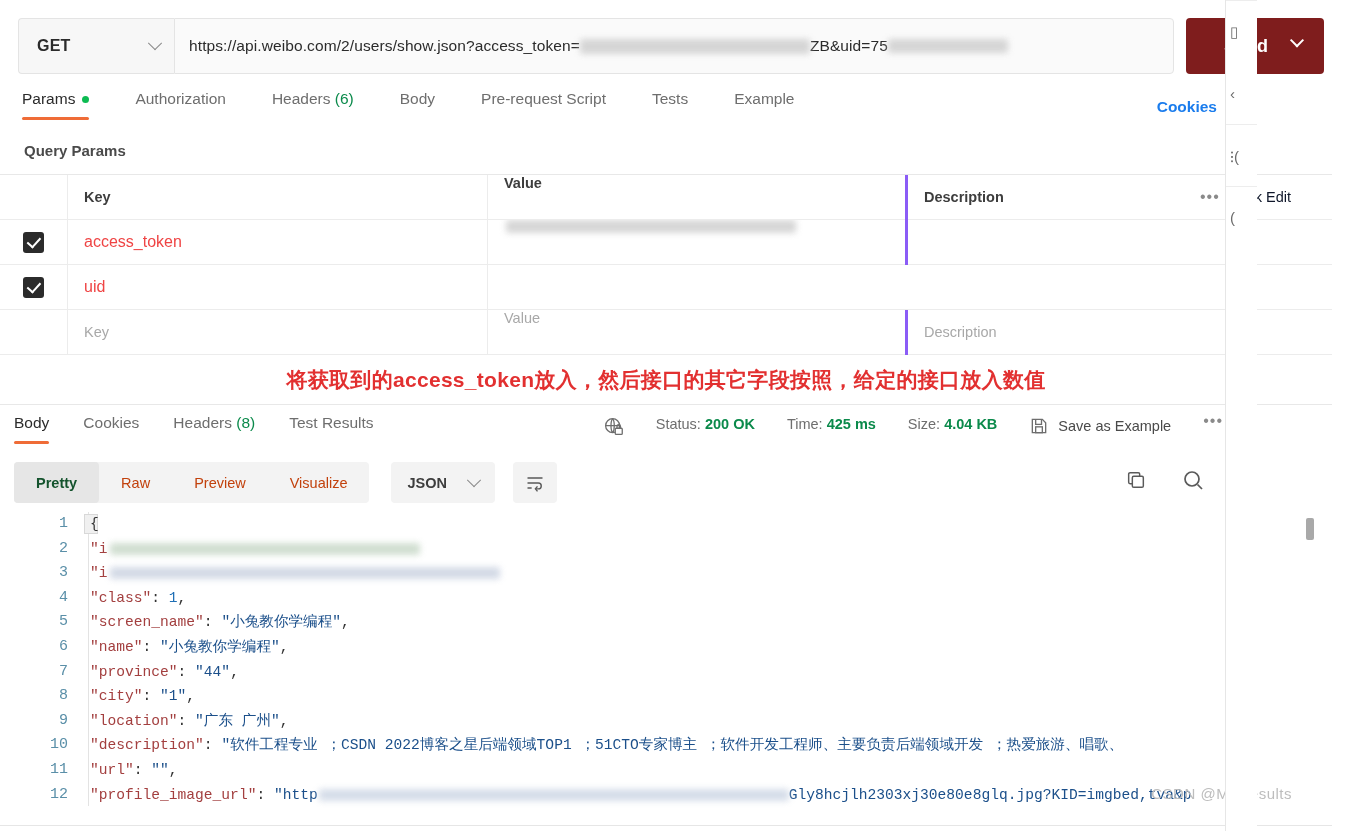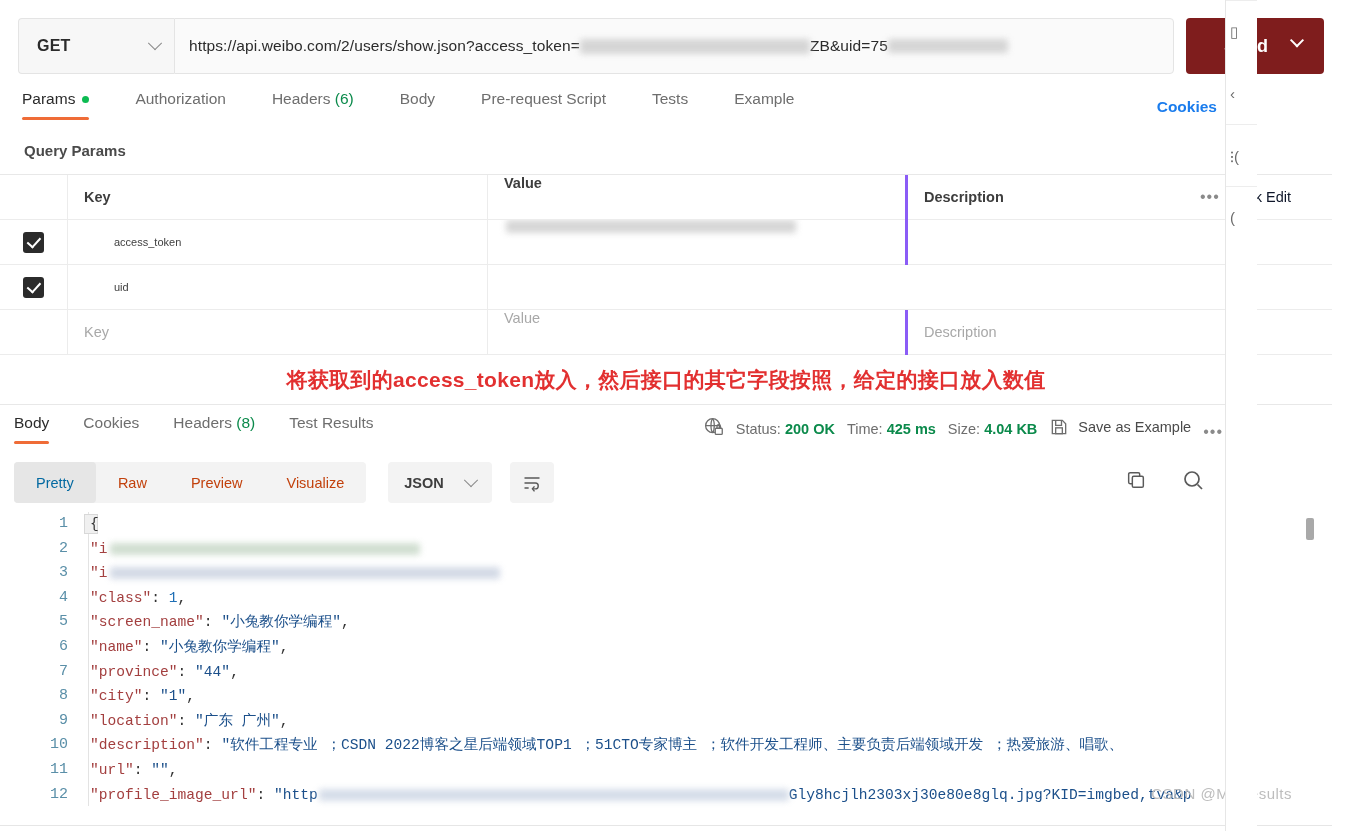--- a/index.html
+++ b/index.html
@@ -63,44 +63,44 @@
   .qp-title { position:absolute; top:142px; left:24px; font-size:15px; color:#4a4a4a; font-weight:600;}
   .ptable { position:absolute; top:174px; left:0; width:1332px; border-top:1px solid #e8e8e8;}
   .prow { display:flex; height:45px; border-bottom:1px solid #ececec; align-items:center; }
   .prow.head { background:#fff; }
   .c-chk { width:68px; display:flex; align-items:center; justify-content:center; border-right:1px solid #ececec; height:45px;}
   .c-key { width:420px; padding-left:16px; border-right:1px solid #ececec; height:45px; display:flex; align-items:center; overflow:hidden;}
   .c-val { width:420px; padding-left:16px; border-right:3px solid #8b5cf6; height:45px; display:flex; align-items:flex-start; overflow:hidden;}
   .c-desc{ flex:1; padding-left:16px; height:45px; display:flex; align-items:center; }
   .c-bulk{ width:140px; display:flex; align-items:center; gap:14px; justify-content:flex-start; padding-left:8px; height:45px;}
   .hcell { font-size:14.5px; color:#3d3d3d; font-weight:600; }
-  .cell { font-size:11px; color:#404040;margin-left:30px; }
+  .cell { font-size:16px; color:#ef4444; }
   .ph { font-size:14.5px; color:#a8a8a8; }
   .dots { color:#8a8a8a; font-size:16px; letter-spacing:1px; line-height:10px;}
   .bulk { font-size:14.5px; color:#0f172a; cursor:pointer;}
   .chk { width:21px; height:21px; border-radius:3px; background:#2b2b2b; display:flex; align-items:center; justify-content:center;}
   .chk:after{ content:""; width:6px; height:11px; border-right:2.6px solid #fff; border-bottom:2.6px solid #fff; transform: rotate(42deg) translate(-1px,-1px);}
 
   
   .annot { position:absolute; top:366px; left:0; width:1332px; text-align:center;
            color:#e23030; font-size:21px; font-weight:600; letter-spacing:.3px;}
   .annot-sep { position:absolute; top:404px; left:0; width:1332px; border-top:1px solid #e8e8e8;}
 
   
   .res-tabs { position:absolute; top:414px; left:14px; display:flex; align-items:flex-start; }
-  .res-right { position:absolute; top:416px; right:34px; display:flex; align-items:flex-end; gap:12px; }
+  .res-right { position:absolute; top:416px; right:34px; display:flex; align-items:flex-start; gap:32px; }
   .stat { font-size:14.5px; color:#6e6e6e; }
   .stat b { color:#0b8a4b; font-weight:600;}
   .save-ex { display:flex; align-items:center; gap:9px; font-size:14.5px; color:#4a4a4a; cursor:pointer;}
 
   
   .fmt { position:absolute; top:462px; left:14px; display:flex; align-items:center; gap:8px;}
   .seg { display:flex; background:#f3f3f3; border-radius:4px; height:41px; align-items:center; }
   .seg .s { padding:0 22px; height:41px; display:flex; align-items:center; font-size:14.5px; color:#c2410c; cursor:pointer;}
-  .seg .s.active { background:#e6e6e6; color:#0369a1; border-radius:4px; }
+  .seg .s.active { background:#e6e6e6; color:#14532d; border-radius:4px;font-weight:bold; }
   .lang { margin-left:14px; background:#f3f3f3; border-radius:4px; height:41px; display:flex; align-items:center; gap:22px; padding:0 16px; cursor:pointer;}
   .lang span { font-size:14.5px; color:#3d3d3d; font-weight:600;}
   .wrapbtn { margin-left:10px; background:#f3f3f3; border-radius:4px; width:44px; height:41px; display:flex; align-items:center; justify-content:center; cursor:pointer;}
   .fmt-right { position:absolute; top:468px; right:52px; display:flex; align-items:center; gap:34px;}
 
   
   .code { position:absolute; top:512px; left:0; width:1332px; height:300px; overflow:hidden; background:#fff;}
   .gutter { position:absolute; left:0; top:0; width:78px; text-align:right; padding-right:10px;}
   .gutter div { height:24.6px; line-height:24.6px; font-family:"Liberation Mono", monospace; font-size:15px; color:#5a8fa8;}
   .codelines { position:absolute; left:90px; top:0; right:0; }

